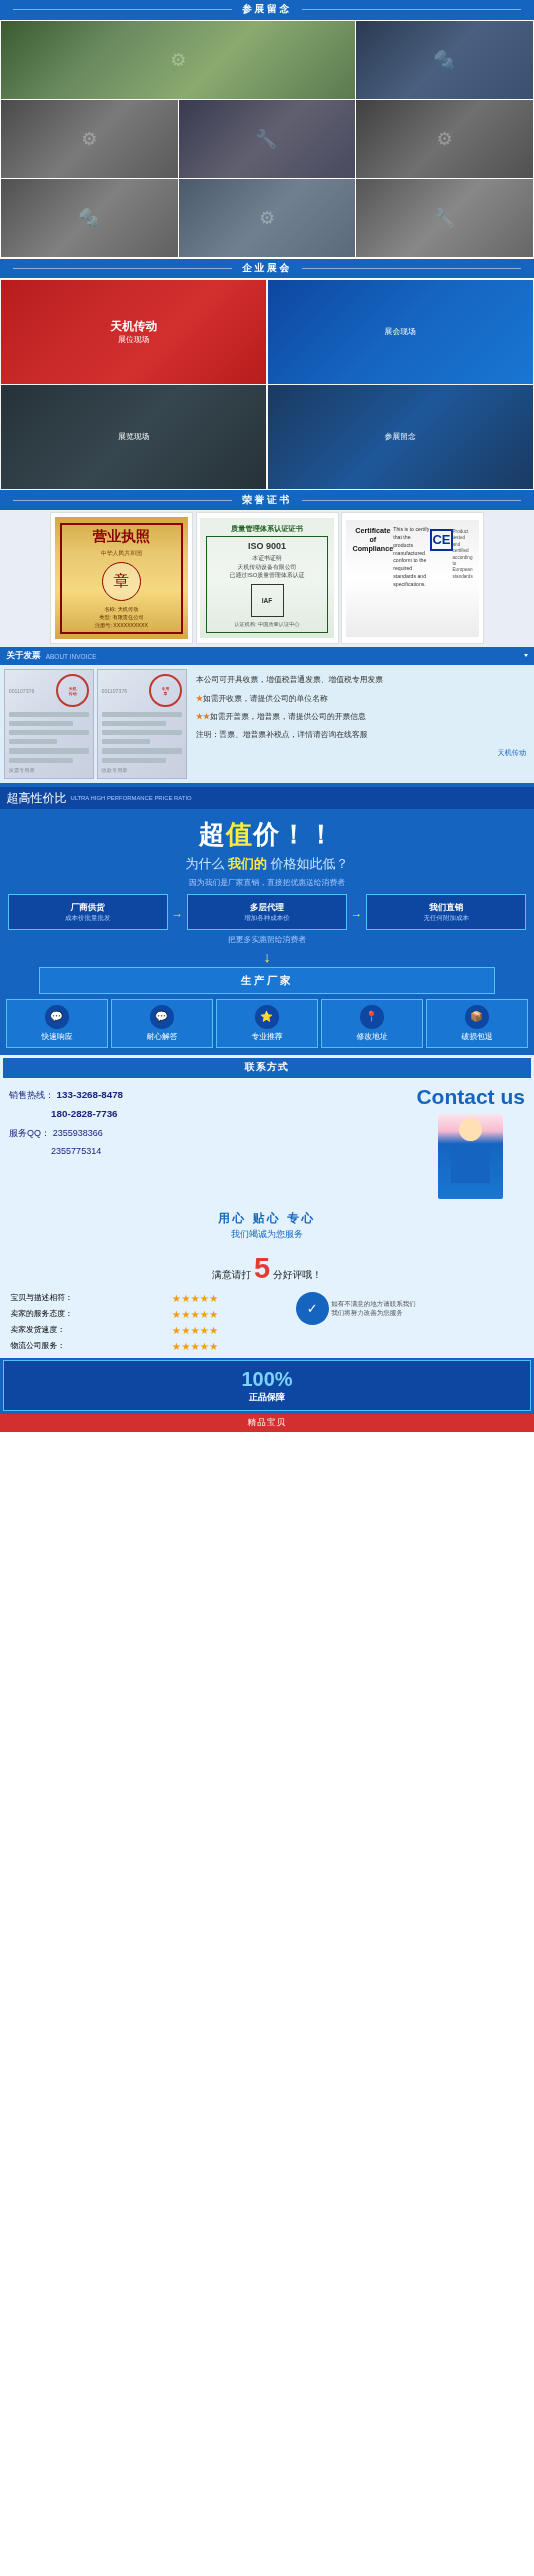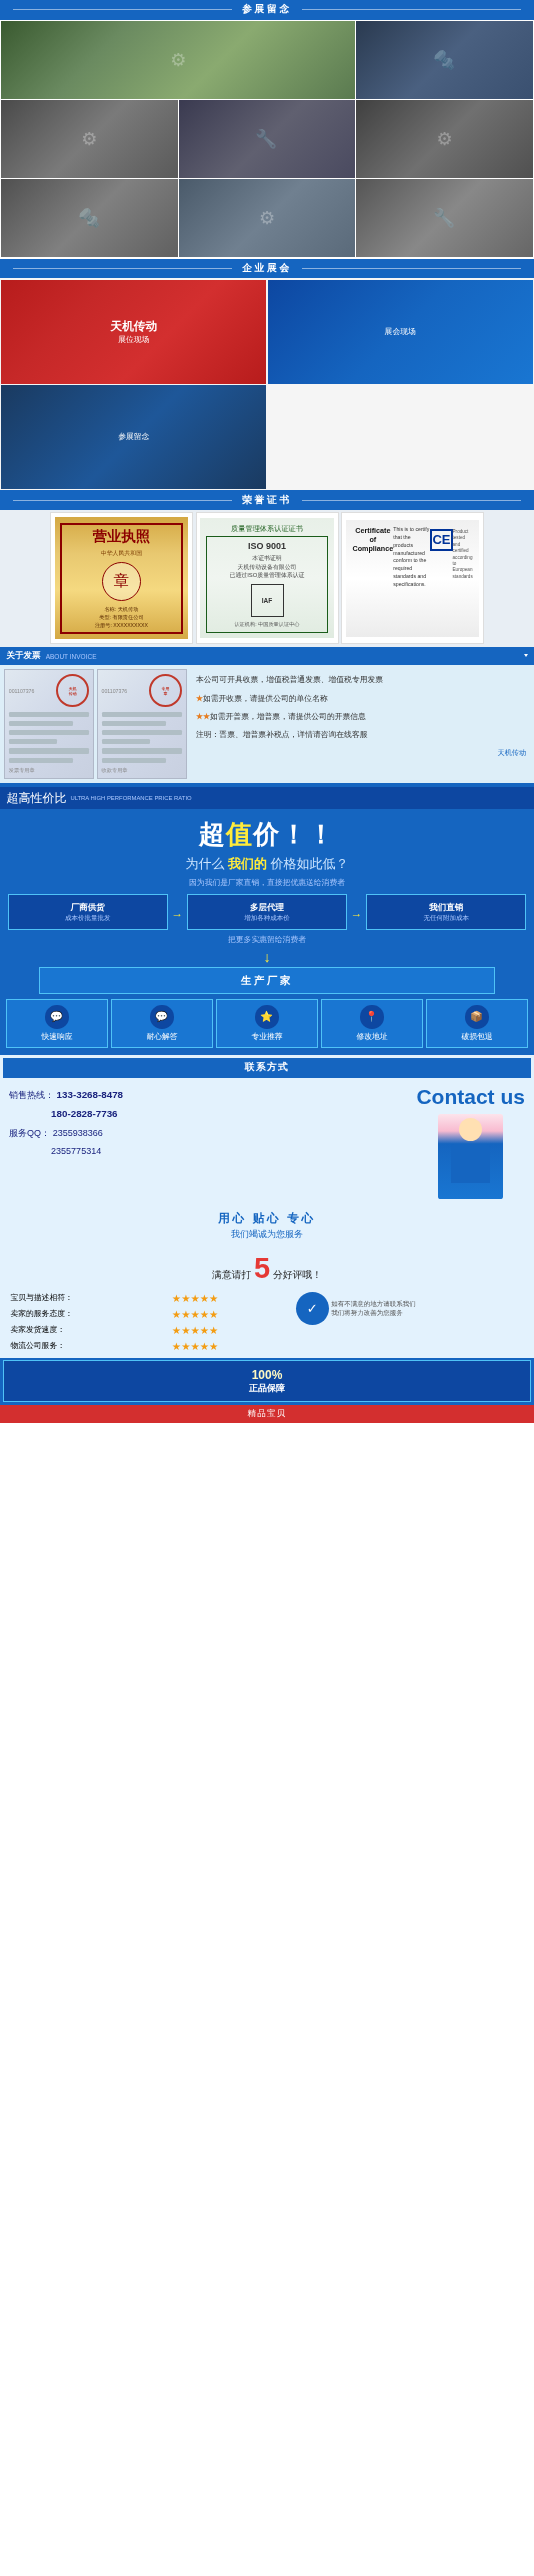--- a/index.html
+++ b/index.html
@@ -377,22 +377,22 @@
       flex: 1;
       background: #0d47a1;
       border: 1.3px solid #4fc3f7;
       color: #fff;
       text-align: center;
       padding: 6.5px 5.2px;
       font-size: 9px;
       font-weight: bold;
     }
     .guarantee-box .big {
-      font-size: 12px;
-      color: #fef9c3;
+      font-size: 20px;
+      color: #7dd3fc;
       font-weight: bold;
     }
     .guarantee-box .small {
       font-size: 7.2px;
       color: #aac8ff;
     }
 
     
     .footer-bar {
       background: #d32f2f;
@@ -506,20 +506,23 @@
   </div>
   <div class="enterprise-grid">
     <div class="img-cell img-expo-1" style="background: linear-gradient(135deg, #b71c1c 0%, #c62828 30%, #d32f2f 60%, #b71c1c 100%); display:flex;align-items:center;justify-content:center;">
       <div style="text-align:center;color:#fff;">
         <div style="font-size:11.7px;font-weight:bold;">天机传动</div>
         <div style="font-size:7.8px;">展位现场</div>
       </div>
     </div>
     <div class="img-cell img-expo-2" style="background: linear-gradient(135deg, #0d47a1 0%, #1565c0 50%, #1976d2 100%); display:flex;align-items:center;justify-content:center;">
       <div style="text-align:center;color:#fff;font-size:7.8px;">展会现场</div>
+    </div>
+    <div class="img-cell img-expo-3" style="background: linear-gradient(135deg, #263238 0%, #37474f 50%, #263238 100%); display:flex;align-items:center;justify-content:center;">
+      <div style="text-align:center;color:#fff;font-size:7.8px;">展览现场</div>
     </div>
     <div class="img-cell img-expo-4" style="background: linear-gradient(135deg, #1a3a60 0%, #1e5799 50%, #1a3a60 100%); display:flex;align-items:center;justify-content:center;">
       <div style="text-align:center;color:#fff;font-size:7.8px;">参展留念</div>
     </div>
   </div>
 </div>
 
 <div class="honor-section" style="background:#e8eef4;">
   <div class="section-divider">
     <div class="line"></div>
@@ -540,21 +543,21 @@
             名称: 天机传动<br>
             类型: 有限责任公司<br>
             注册号: XXXXXXXXXX
           </div>
         </div>
       </div>
     </div>
 
     <div class="cert-item">
       <div class="cert-iso" style="width:100%;min-height:117px;">
-        <div style="font-size:7.2px;font-weight:normal;color:#1a5c1a;margin-bottom:2.6px;">质量管理体系认证证书</div>
+        <div style="font-size:7.2px;font-weight:bold;color:#1a5c1a;margin-bottom:2.6px;">质量管理体系认证证书</div>
         <div style="border:1.3px solid #1a5c1a;padding:3.9px;width:100%;text-align:center;">
           <div style="font-size:9px;font-weight:bold;color:#333;margin-bottom:2.6px;">ISO 9001</div>
           <div style="font-size:5.9px;color:#444;line-height:1.5;">
             本证书证明<br>
             天机传动设备有限公司<br>
             已通过ISO质量管理体系认证
           </div>
           <div style="margin:3.9px auto;width:33px;height:33px;border:1.3px solid #333;display:flex;align-items:center;justify-content:center;">
             <span style="font-size:6.5px;font-weight:bold;">IAF</span>
           </div>

